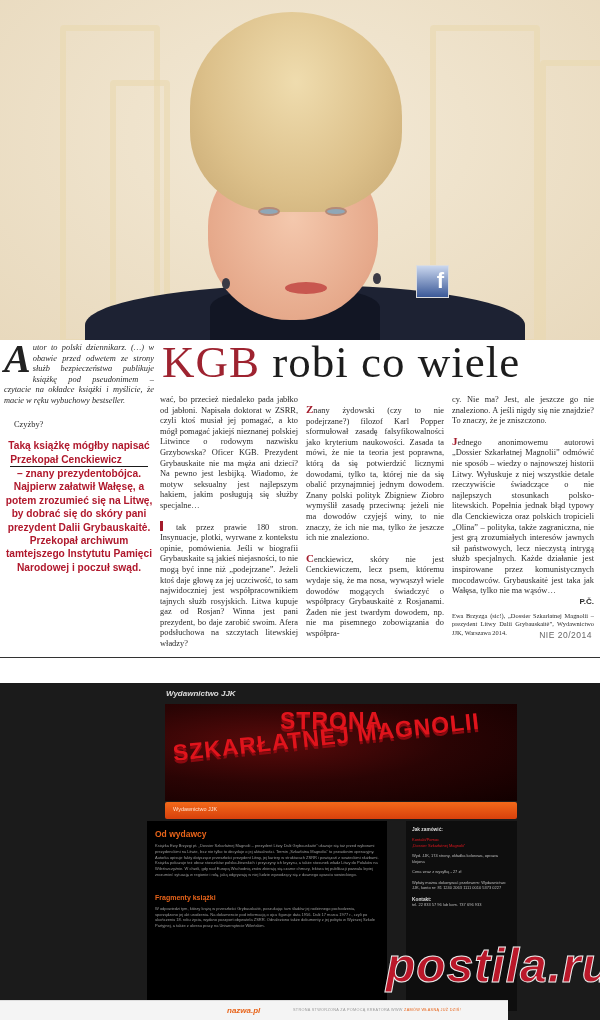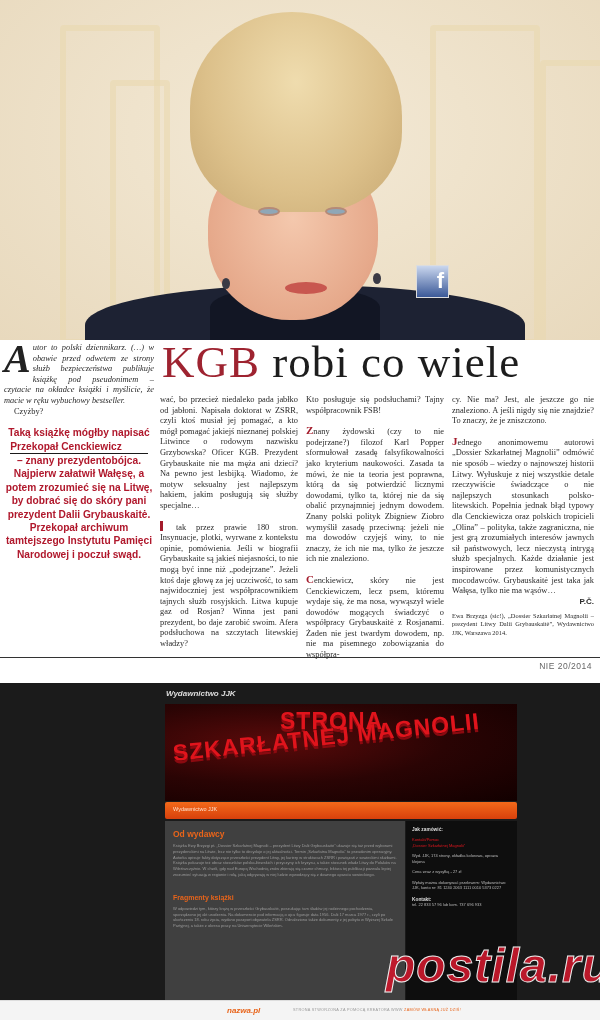--- a/index.html
+++ b/index.html
@@ -26,40 +26,40 @@
   .pull { font-family:"Liberation Sans", sans-serif; color:#b0182c; font-weight:bold; font-size:10.2px; line-height:13.4px; text-align:center; }
   .pull .uline { border-bottom:1.5px solid #1a1a1a; display:inline-block; padding-right:26px; }
   .headline { position:absolute; left:162px; top:338px; font-size:45px; line-height:48px; letter-spacing:1px; white-space:nowrap; }
   .headline .red { color:#9e2330;margin-top:6px; }
   .headline .black { color:#1d1d1d; }
   .initial { font-weight:bold; font-size:11px; color:#a31b2b; }
   .initial-bar { display:inline-block; width:3px; height:10px; background:#a31b2b; margin-right:3px; vertical-align:-1px; }
   .sig { text-align:right; font-family:"Liberation Sans", sans-serif; font-weight:bold; font-size:8px; }
   .credit { font-size:6.4px; line-height:8.2px; }
   .rule { position:absolute; left:0; top:657px; width:600px; height:1px; background:#333; }
-  .issue { position:absolute; right:8px; top:661px; font-family:"Liberation Sans", sans-serif; font-size:8.5px; color:#666; letter-spacing:.5px; }
+  .issue { position:absolute; right:8px; top:630px; font-family:"Liberation Sans", sans-serif; font-size:8.5px; color:#666; letter-spacing:.5px; }
 
   .web { position:absolute; left:0; top:683px; width:600px; height:337px; background:#1b1b1b; overflow:hidden;padding-left:8px; }
   .web .brand { position:absolute; left:166px; top:6px; font-family:"Liberation Sans", sans-serif; font-style:italic; font-weight:bold; font-size:8px; color:#ddd; }
   .web .banner { position:absolute; left:165px; top:21px; width:352px; height:97px;
     background: radial-gradient(ellipse at 30% 40%, #5a0a0a 0%, #2a0404 50%, #120000 100%); overflow:hidden; }
   .web .banner .b1 { position:absolute; left:115px; top:4px; font-family:"Liberation Sans", sans-serif; font-weight:bold; font-size:23px; color:#e0141c; letter-spacing:1px; text-shadow:0 3px 0 #8b0a10; }
   .web .banner .b2 { position:absolute; left:8px; top:36px; font-family:"Liberation Sans", sans-serif; font-weight:bold; font-size:23px; color:#e0141c; letter-spacing:1px; transform:rotate(-6deg); transform-origin:left; text-shadow:0 3px 0 #8b0a10; white-space:nowrap; }
   .web .navbar { position:absolute; left:165px; top:119px; width:352px; height:17px; background:linear-gradient(#f26a1a,#d8400c); border-radius:2px; }
   .web .navbar span { position:absolute; left:8px; top:4px; font-family:"Liberation Sans", sans-serif; font-size:5.5px; color:#ffe0cc; }
-  .web .main { position:absolute; left:165px; top:138px; width:240px; height:190px; background:#404040; }
+  .web .main { position:absolute; left:147px; top:138px; width:240px; height:190px; background:#000000; }
   .web .side { position:absolute; left:406px; top:138px; width:111px; height:190px; background:#0e0e0e; }
   .web h3 { font-family:"Liberation Sans", sans-serif; color:#e8641a; font-size:8.5px; font-weight:bold; }
   .web .txt { font-family:"Liberation Sans", sans-serif; color:#9a9a9a; font-size:4px; line-height:5.8px; }
   .web .side .lbl { font-family:"Liberation Sans", sans-serif; color:#ddd; font-size:4.8px; font-weight:bold; }
   .web .side .red { font-family:"Liberation Sans", sans-serif; color:#e0161e; font-size:4px; line-height:5.5px; }
   .web .side .s { font-family:"Liberation Sans", sans-serif; color:#bbb; font-size:4px; line-height:5.5px; }
   .fb { position:absolute; left:416px; top:265px; width:33px; height:33px; background:linear-gradient(#c9d6ee,#3b5998); border:1px solid #ddd; }
   .fb span { position:absolute; right:4px; top:2px; color:#fff; font-family:"Liberation Sans", sans-serif; font-weight:bold; font-size:22px; }
-  .footer { position:absolute; left:0; top:1000px; width:600px; height:20px; background:#f4f4f4; border-top:1px solid #ddd; }
+  .footer { position:absolute; left:0; top:1000px; width:508px; height:20px; background:#f4f4f4; border-top:1px solid #ddd; }
   .footer .logo { position:absolute; left:227px; top:5px; font-family:"Liberation Sans", sans-serif; font-size:8px; font-weight:bold; color:#e8641a; font-style:italic; }
   .footer .ft { position:absolute; left:293px; top:7px; font-family:"Liberation Sans", sans-serif; font-size:3.8px; color:#999; letter-spacing:.3px; }
   .footer .ft b { color:#e8641a; font-weight:normal; }
   .watermark { position:absolute; left:386px; top:938px; font-family:"Liberation Sans", sans-serif; font-style:italic; font-weight:bold; font-size:48px; color:#c9182c; letter-spacing:1px; opacity:.92; -webkit-text-stroke:1px #fff; }
 </style>
 </head>
 <body>
 
 <div class="photo">
   <div class="panel" style="left:60px;top:25px;width:100px;height:320px;"></div>
@@ -73,42 +73,41 @@
   <div class="eye" style="left:258px;top:207px;"></div>
   <div class="eye" style="left:325px;top:207px;"></div>
   <div class="mouth"></div>
   <div class="earring" style="left:222px;top:278px;"></div>
   <div class="earring" style="left:373px;top:273px;"></div>
 </div>
 
 <div class="article">
   <div class="col" style="left:4px;top:3px;width:150px;">
     <p class="lead"><span class="dropcap-a">A</span><span>utor to polski dziennikarz. (…) w obawie przed odwetem ze strony służb bezpieczeństwa publikuje książkę pod pseudonimem – czytacie na okładce książki i myślicie, że macie w ręku wybuchowy bestseller.</span></p>
-    <p style="text-indent:10px;">Czyżby?</p>
+    <p style="text-indent:10px;margin-top:13px;">Czyżby?</p>
     <div class="gap"></div>
     <div class="pull">
       <div>Taką książkę mógłby napisać</div>
       <div class="uline">Przekopał Cenckiewicz</div>
       <div>– znany prezydentobójca. Najpierw załatwił Wałęsę, a potem zrozumieć się na Litwę, by dobrać się do skóry pani prezydent Dalii Grybauskaitė. Przekopał archiwum tamtejszego Instytutu Pamięci Narodowej i poczuł swąd.</div>
     </div>
     <div class="gap"></div>
   </div>
 
   <div class="headline" style="top:-2px;">
     <span class="red">KGB</span><span class="black"> robi co wiele</span>
   </div>
 
   <div class="col" style="left:160px;top:55px;width:138px;">
     <p>wać, bo przecież niedaleko pada jabłko od jabłoni. Napisała doktorat w ZSRR, czyli ktoś musiał jej pomagać, a kto mógł pomagać jakiejś nieznanej polskiej Litwince o rodowym nazwisku Grzybowska? Oficer KGB. Prezydent Grybauskaite nie ma męża ani dzieci? Na pewno jest lesbijką. Wiadomo, że motyw seksualny jest najlepszym hakiem, jakim posługują się służby specjalne…</p>
     <div class="gap"></div>
     <p><span class="initial-bar"></span><span> tak przez prawie 180 stron. Insynuacje, plotki, wyrwane z kontekstu opinie, pomówienia. Jeśli w biografii Grybauskaite są jakieś nieјasności, to nie mogą być inne niż „podejrzane”. Jeżeli ktoś daje głowę za jej uczciwość, to sam najwidoczniej jest współpracownikiem tajnych służb rosyjskich. Litwa kupuje gaz od Rosjan? Winna jest pani prezydent, bo daje zarobić swoim. Afera podsłuchowa na szczytach litewskiej władzy?</span></p>
   </div>
 
   <div class="col" style="left:306px;top:55px;width:138px;">
-    <p>Kto posługuje się podsłuchami? Tajny współpracownik FSB!</p>
     <div class="gap"></div>
     <p><span class="initial">Z</span><span>nany żydowski (czy to nie podejrzane?) filozof Karl Popper sformułował zasadę falsyfikowalności jako kryterium naukowości. Zasada ta mówi, że nie ta teoria jest poprawna, którą da się potwierdzić licznymi dowodami, tylko ta, której nie da się obalić przynajmniej jednym dowodem. Znany polski polityk Zbigniew Ziobro wymyślił zasadę przeciwną: jeżeli nie ma dowodów czyjejś winy, to nie znaczy, że ich nie ma, tylko że jeszcze ich nie znaleziono.</span></p>
     <div class="gap"></div>
     <p><span class="initial">C</span><span>enckiewicz, skóry nie jest Cenckiewiczem, lecz psem, któremu wydaje się, że ma nosa, wywąszył wiele dowodów mogących świadczyć o współpracy Grybauskaitė z Rosjanami. Żaden nie jest twardym dowodem, np. nie ma pisemnego zobowiązania do współpra-</span></p>
   </div>
 
   <div class="col" style="left:452px;top:55px;width:142px;">
     <p>cy. Nie ma? Jest, ale jeszcze go nie znaleziono. A jeśli nigdy się nie znajdzie? To znaczy, że je zniszczono.</p>
     <div class="gap"></div>
     <p><span class="initial">J</span><span>ednego anonimowemu autorowi „Dossier Szkarłatnej Magnolii” odmówić nie sposób – wiedzy o najnowszej historii Litwy. Wyłuskuje z niej wszystkie detale rzeczywiście świadczące o nie najlepszych stosunkach polsko-litewskich. Popełnia jednak błąd typowy dla Cenckiewicza oraz polskich tropicieli „Olina” – polityka, także zagraniczna, nie jest grą zrozumiałych interesów jawnych sił państwowych, lecz nieczystą intrygą służb specjalnych. Każde działanie jest inspirowane przez komunistycznych mocodawców. Grybauskaitė jest taka jak Wałęsa, tylko nie ma wąsów…</span></p>

